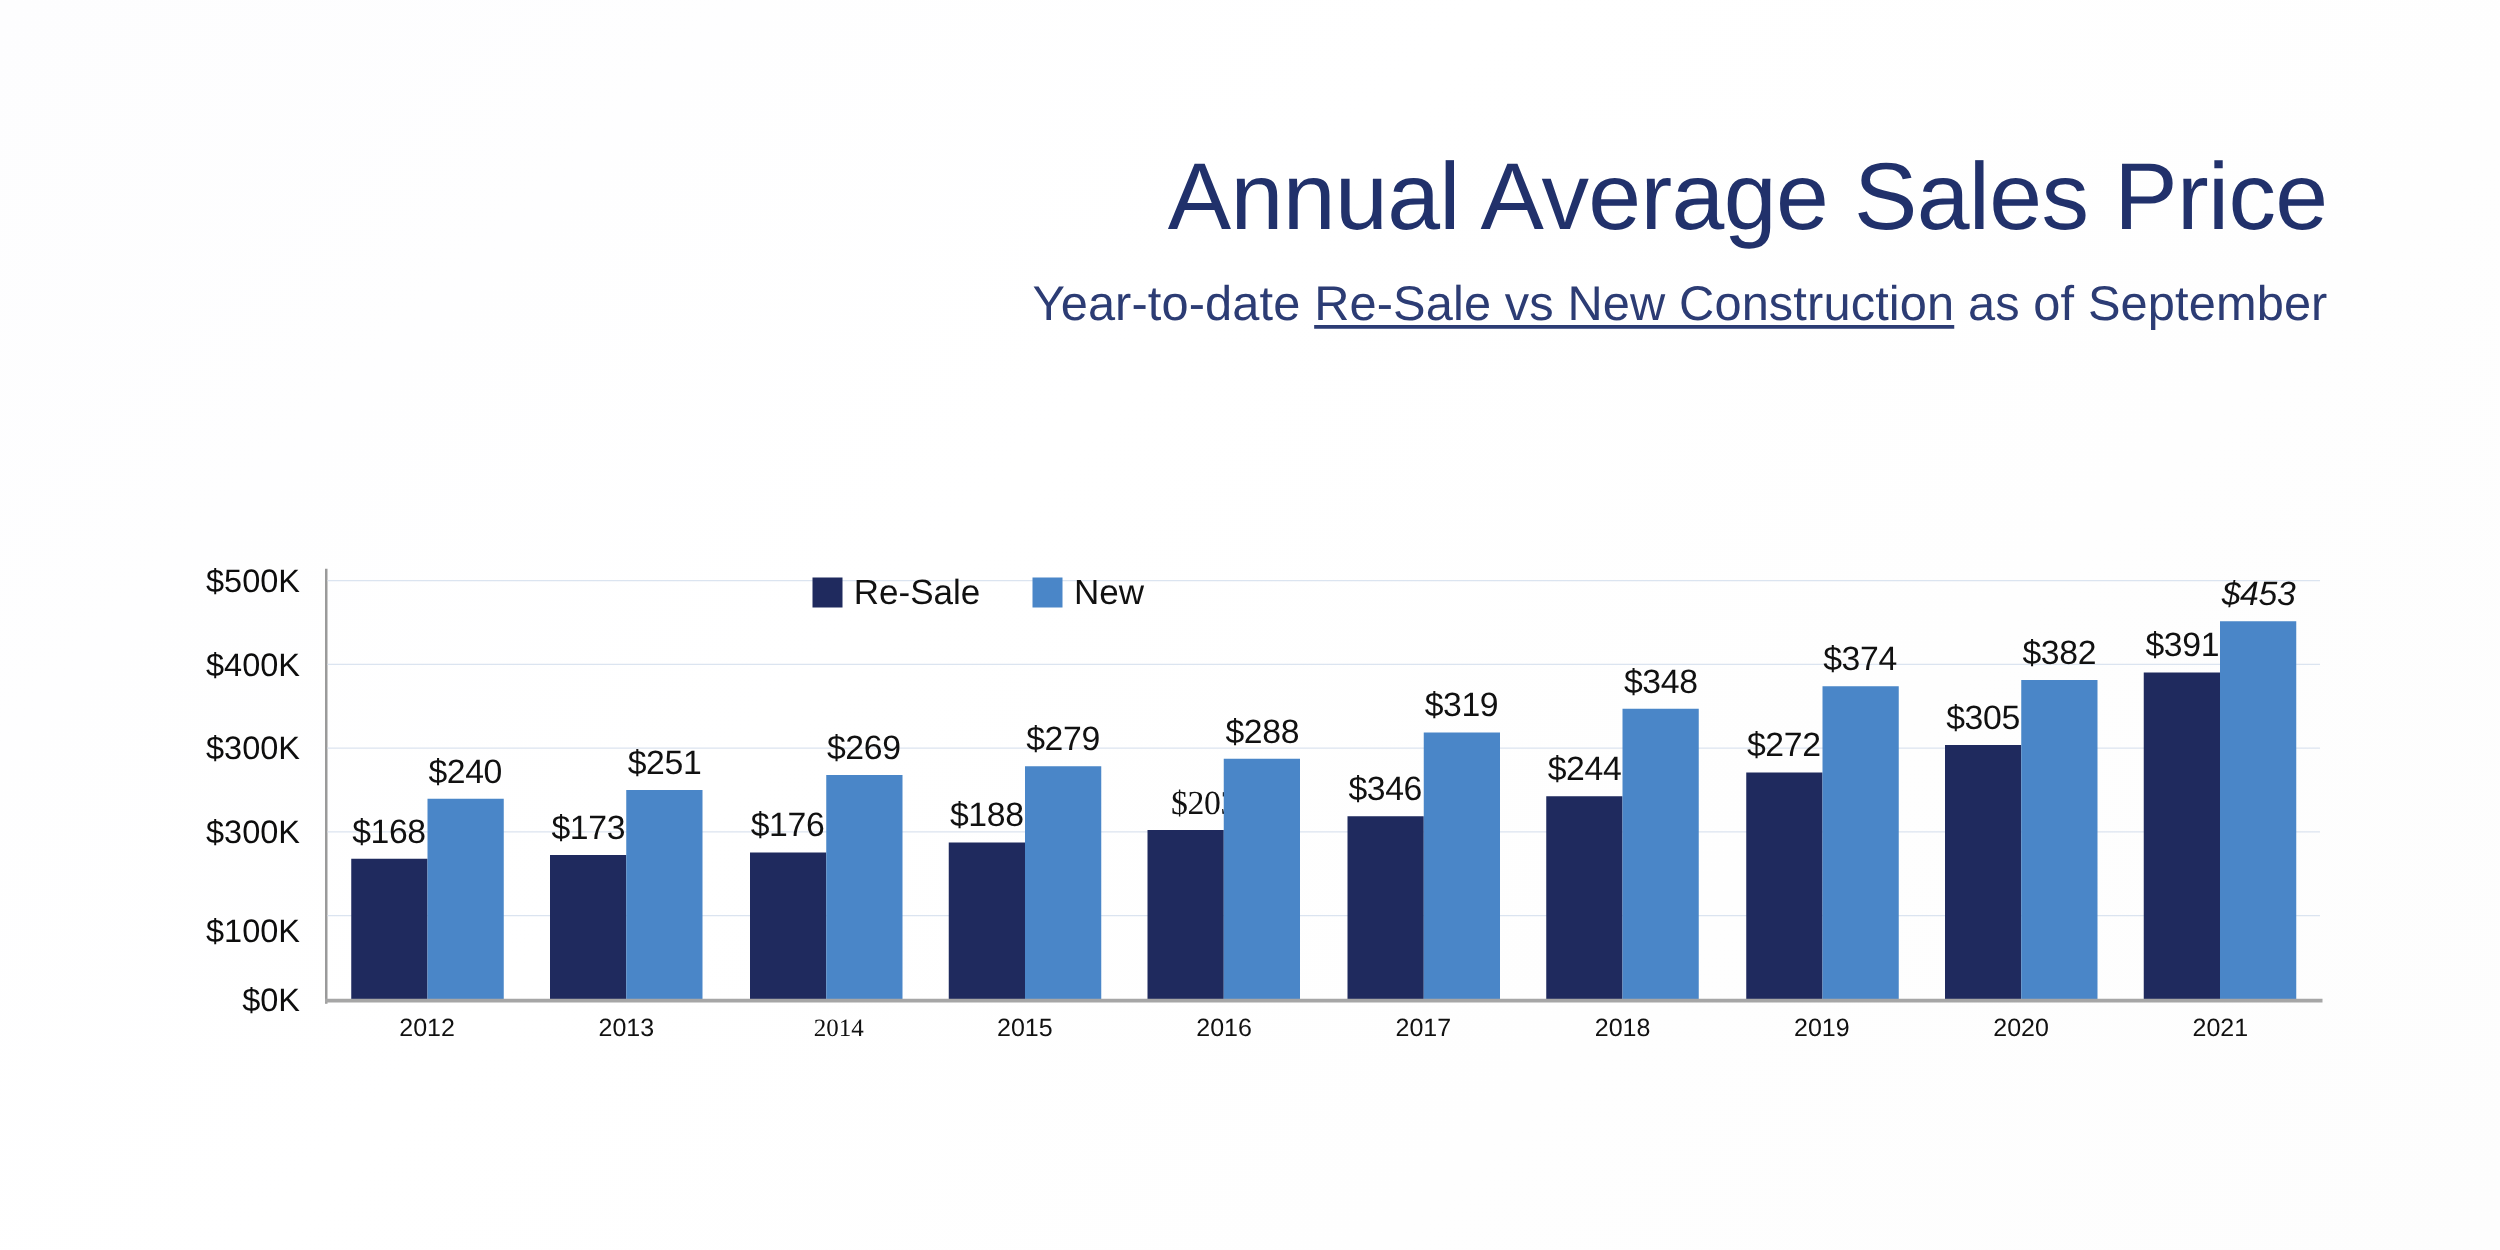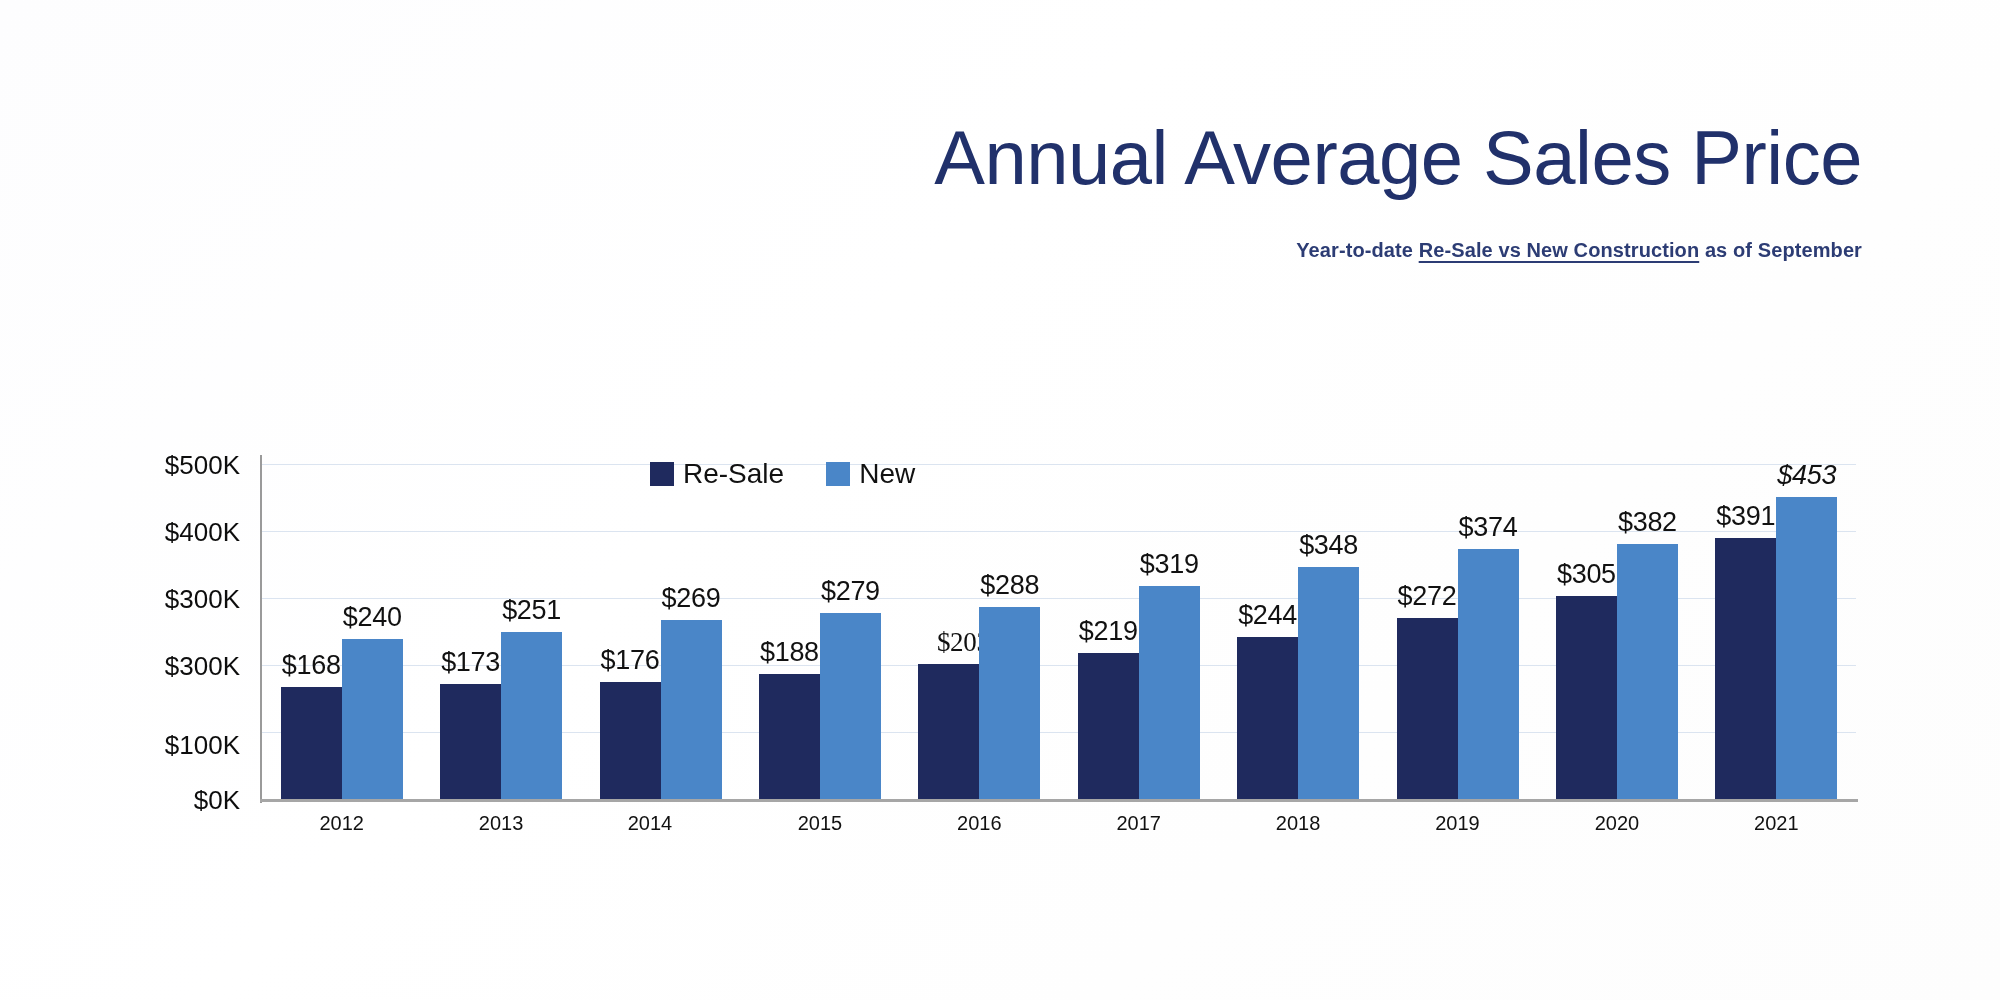--- a/index.html
+++ b/index.html
@@ -30,23 +30,23 @@
   }
   #chart-title {
     font-size: 76px;
     font-weight: 400;
     color: #21316b;
     letter-spacing: -0.5px;
     line-height: 1.0;
     white-space: nowrap;
   }
   #chart-subtitle {
-    margin-top: 43px;
-    font-size: 20px;
-    font-weight: 700;
+    margin-top: 26px;
+    font-size: 39px;
+    font-weight: 400;
     color: #2c3c74;
     white-space: nowrap;
     letter-spacing: 0.1px;
   }
   #chart-subtitle .under {
     text-decoration: underline;
     text-underline-offset: 4px;
   }
 
   
@@ -218,21 +218,21 @@
           <div class="bar-label" style="left: 91.5px; bottom: 192.93px;">$279</div>
         </div>
         <div class="group" style="left: 656.3px; width: 122px;">
           <div class="bar resale" style="left: 0px; width: 61px; height: 136.01px; background: rgb(31, 42, 94);"></div>
           <div class="bar-label" style="left: 45px; bottom: 142.01px; font-family: Liberation Serif, serif;">$203</div>
           <div class="bar newc" style="left: 61px; width: 61px; height: 192.96px; background: rgb(74, 134, 200);"></div>
           <div class="bar-label" style="left: 91.5px; bottom: 198.96px;">$288</div>
         </div>
         <div class="group" style="left: 815.7px; width: 122px;">
           <div class="bar resale" style="left: 0px; width: 61px; height: 146.73px; background: rgb(31, 42, 94);"></div>
-          <div class="bar-label" style="left: 30.5px; bottom: 152.73px;">$219</div>
+          <div class="bar-label" style="left: 30.5px; bottom: 152.73px;">$346</div>
           <div class="bar newc" style="left: 61px; width: 61px; height: 213.73px; background: rgb(74, 134, 200);"></div>
           <div class="bar-label" style="left: 91.5px; bottom: 219.73px;">$319</div>
         </div>
         <div class="group" style="left: 975.1px; width: 122px;">
           <div class="bar resale" style="left: 0px; width: 61px; height: 163.48px; background: rgb(31, 42, 94);"></div>
           <div class="bar-label" style="left: 30.5px; bottom: 169.48px;">$244</div>
           <div class="bar newc" style="left: 61px; width: 61px; height: 233.16px; background: rgb(74, 134, 200);"></div>
           <div class="bar-label" style="left: 91.5px; bottom: 239.16px;">$348</div>
         </div>
         <div class="group" style="left: 1134.5px; width: 122px;">
@@ -253,21 +253,21 @@
           <div class="bar newc" style="left: 61px; width: 61px; height: 303.51px; background: rgb(74, 134, 200);"></div>
           <div class="bar-label" style="left: 91.5px; bottom: 309.51px; font-style: italic;">$453</div>
         </div>
       </div>
     <div id="baseline"></div>
   </div>
 
   <div id="x-labels">
       <div class="xtick" style="left: 79.7px;">2012</div>
       <div class="xtick" style="left: 239.1px;">2013</div>
-      <div class="xtick" style="left: 388px;">2014</div>
+      <div class="xtick" style="left: 409px; font-family: Liberation Serif, serif;">2014</div>
       <div class="xtick" style="left: 557.9px;">2015</div>
       <div class="xtick" style="left: 717.3px;">2016</div>
       <div class="xtick" style="left: 876.7px;">2017</div>
       <div class="xtick" style="left: 1036.1px;">2018</div>
       <div class="xtick" style="left: 1195.5px;">2019</div>
       <div class="xtick" style="left: 1354.9px;">2020</div>
       <div class="xtick" style="left: 1514.3px;">2021</div>
     </div>
 
   <div id="legend">

